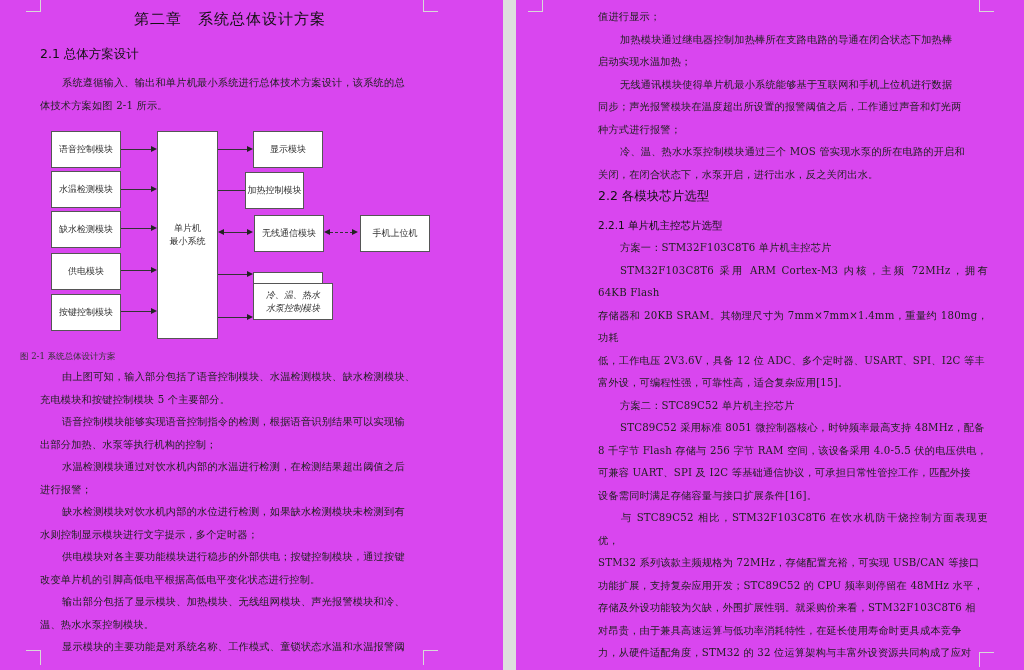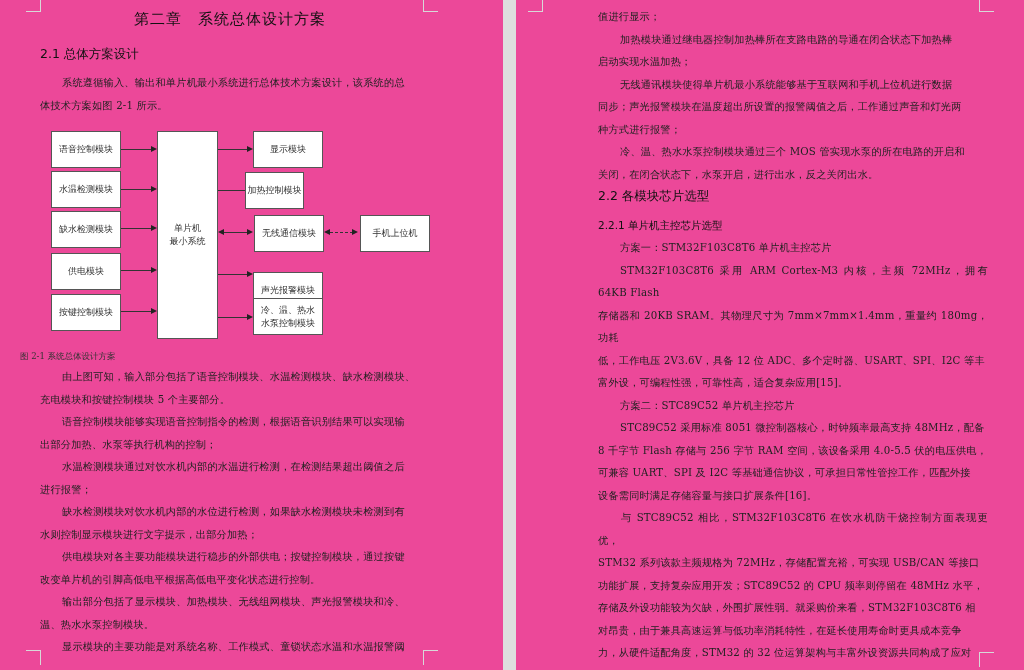--- a/index.html
+++ b/index.html
@@ -1,17 +1,17 @@
 <!DOCTYPE html>
 <html><head>
 <meta charset="utf-8">
 <style>
   html, body { margin:0; padding:0; }
   body { width:1024px; height:670px; overflow:hidden; background:#e0e0e0; position:relative; font-family:"DejaVu Serif","Liberation Serif",serif; color:#222; }
-  .page { position:absolute; top:0; height:670px; background:#ec4899; overflow:hidden; }
+  .page { position:absolute; top:0; height:670px; background:#d946ef; overflow:hidden; }
   #page-left { left:0; width:503px; }
   #page-right { left:516px; width:508px; }
   .corner { position:absolute; width:14px; height:14px; border-color:#d8d8d8; border-style:solid; border-width:0; }
   .c-tl { border-right-width:1px; border-bottom-width:1px; }
   .c-tr { border-left-width:1px; border-bottom-width:1px; }
   .c-bl { border-right-width:1px; border-top-width:1px; }
   .c-br { border-left-width:1px; border-top-width:1px; }
   .chapter-title { position:absolute; top:10px; left:0; width:460px; text-align:center; font-family:"DejaVu Sans","Liberation Sans",sans-serif; font-size:15px; letter-spacing:1px; color:#111; }
   .h2 { position:absolute; font-family:"DejaVu Sans","Liberation Sans",sans-serif; font-size:12.5px; color:#111; }
   .h3 { position:absolute; font-family:"DejaVu Sans","Liberation Sans",sans-serif; font-size:10.5px; color:#111; }
@@ -78,42 +78,42 @@
     <div class="arrow-r" style="left:237px; top:229px;"></div>
     <div class="dline" style="left:208px; top:274px; width:30px;"></div>
     <div class="arrow-r" style="left:237px; top:271px;"></div>
     <div class="dline" style="left:208px; top:317px; width:30px;"></div>
     <div class="arrow-r" style="left:237px; top:314px;"></div>
 
     <div class="dbox" style="left:243px; top:131px; width:70px; height:37px;">显示模块</div>
     <div class="dbox" style="left:235px; top:172px; width:59px; height:37px;">加热控制模块</div>
     <div class="dbox" style="left:244px; top:215px; width:70px; height:37px;">无线通信模块</div>
     <div class="dbox" style="left:243px; top:272px; width:70px; height:37px;">声光报警模块</div>
-    <div class="dbox" style="left:243px; top:298px; width:70px; height:37px; flex-direction:column;">
+    <div class="dbox" style="left:243px; top:283px; width:80px; height:37px; flex-direction:column;font-style:italic;">
       <span>冷、温、热水</span>
       <span>水泵控制模块</span>
     </div>
 
     <div class="arrow-l" style="left:314px; top:229px;"></div>
     <div class="dash" style="left:320px; top:232px; width:23px;"></div>
     <div class="arrow-r" style="left:342px; top:229px;"></div>
     <div class="dbox" style="left:350px; top:215px; width:70px; height:37px;">手机上位机</div>
   </div>
 
   <div class="caption" style="left:20px; top:351px;">图 2-1  系统总体设计方案</div>
 
   <div class="para" style="left:40px; top:366px; width:385px;">
     <div><span class="ind"></span><span>由上图可知，输入部分包括了语音控制模块、水温检测模块、缺水检测模块、</span></div>
     <div><span>充电模块和按键控制模块 5 个主要部分。</span></div>
     <div><span class="ind"></span><span>语音控制模块能够实现语音控制指令的检测，根据语音识别结果可以实现输</span></div>
     <div><span>出部分加热、水泵等执行机构的控制；</span></div>
     <div><span class="ind"></span><span>水温检测模块通过对饮水机内部的水温进行检测，在检测结果超出阈值之后</span></div>
     <div><span>进行报警；</span></div>
     <div><span class="ind"></span><span>缺水检测模块对饮水机内部的水位进行检测，如果缺水检测模块未检测到有</span></div>
-    <div><span>水则控制显示模块进行文字提示，出部分加热；</span></div>
+    <div><span>水则控制显示模块进行文字提示，多个定时器；</span></div>
     <div><span class="ind"></span><span>供电模块对各主要功能模块进行稳步的外部供电；按键控制模块，通过按键</span></div>
     <div><span>改变单片机的引脚高低电平根据高低电平变化状态进行控制。</span></div>
     <div><span class="ind"></span><span>输出部分包括了显示模块、加热模块、无线组网模块、声光报警模块和冷、</span></div>
     <div><span>温、热水水泵控制模块。</span></div>
     <div><span class="ind"></span><span>显示模块的主要功能是对系统名称、工作模式、童锁状态水温和水温报警阈</span></div>
   </div>
 </div>
 
 <div class="page" id="page-right">
   <div class="corner c-tl" style="left:12px; top:-3px;"></div>

